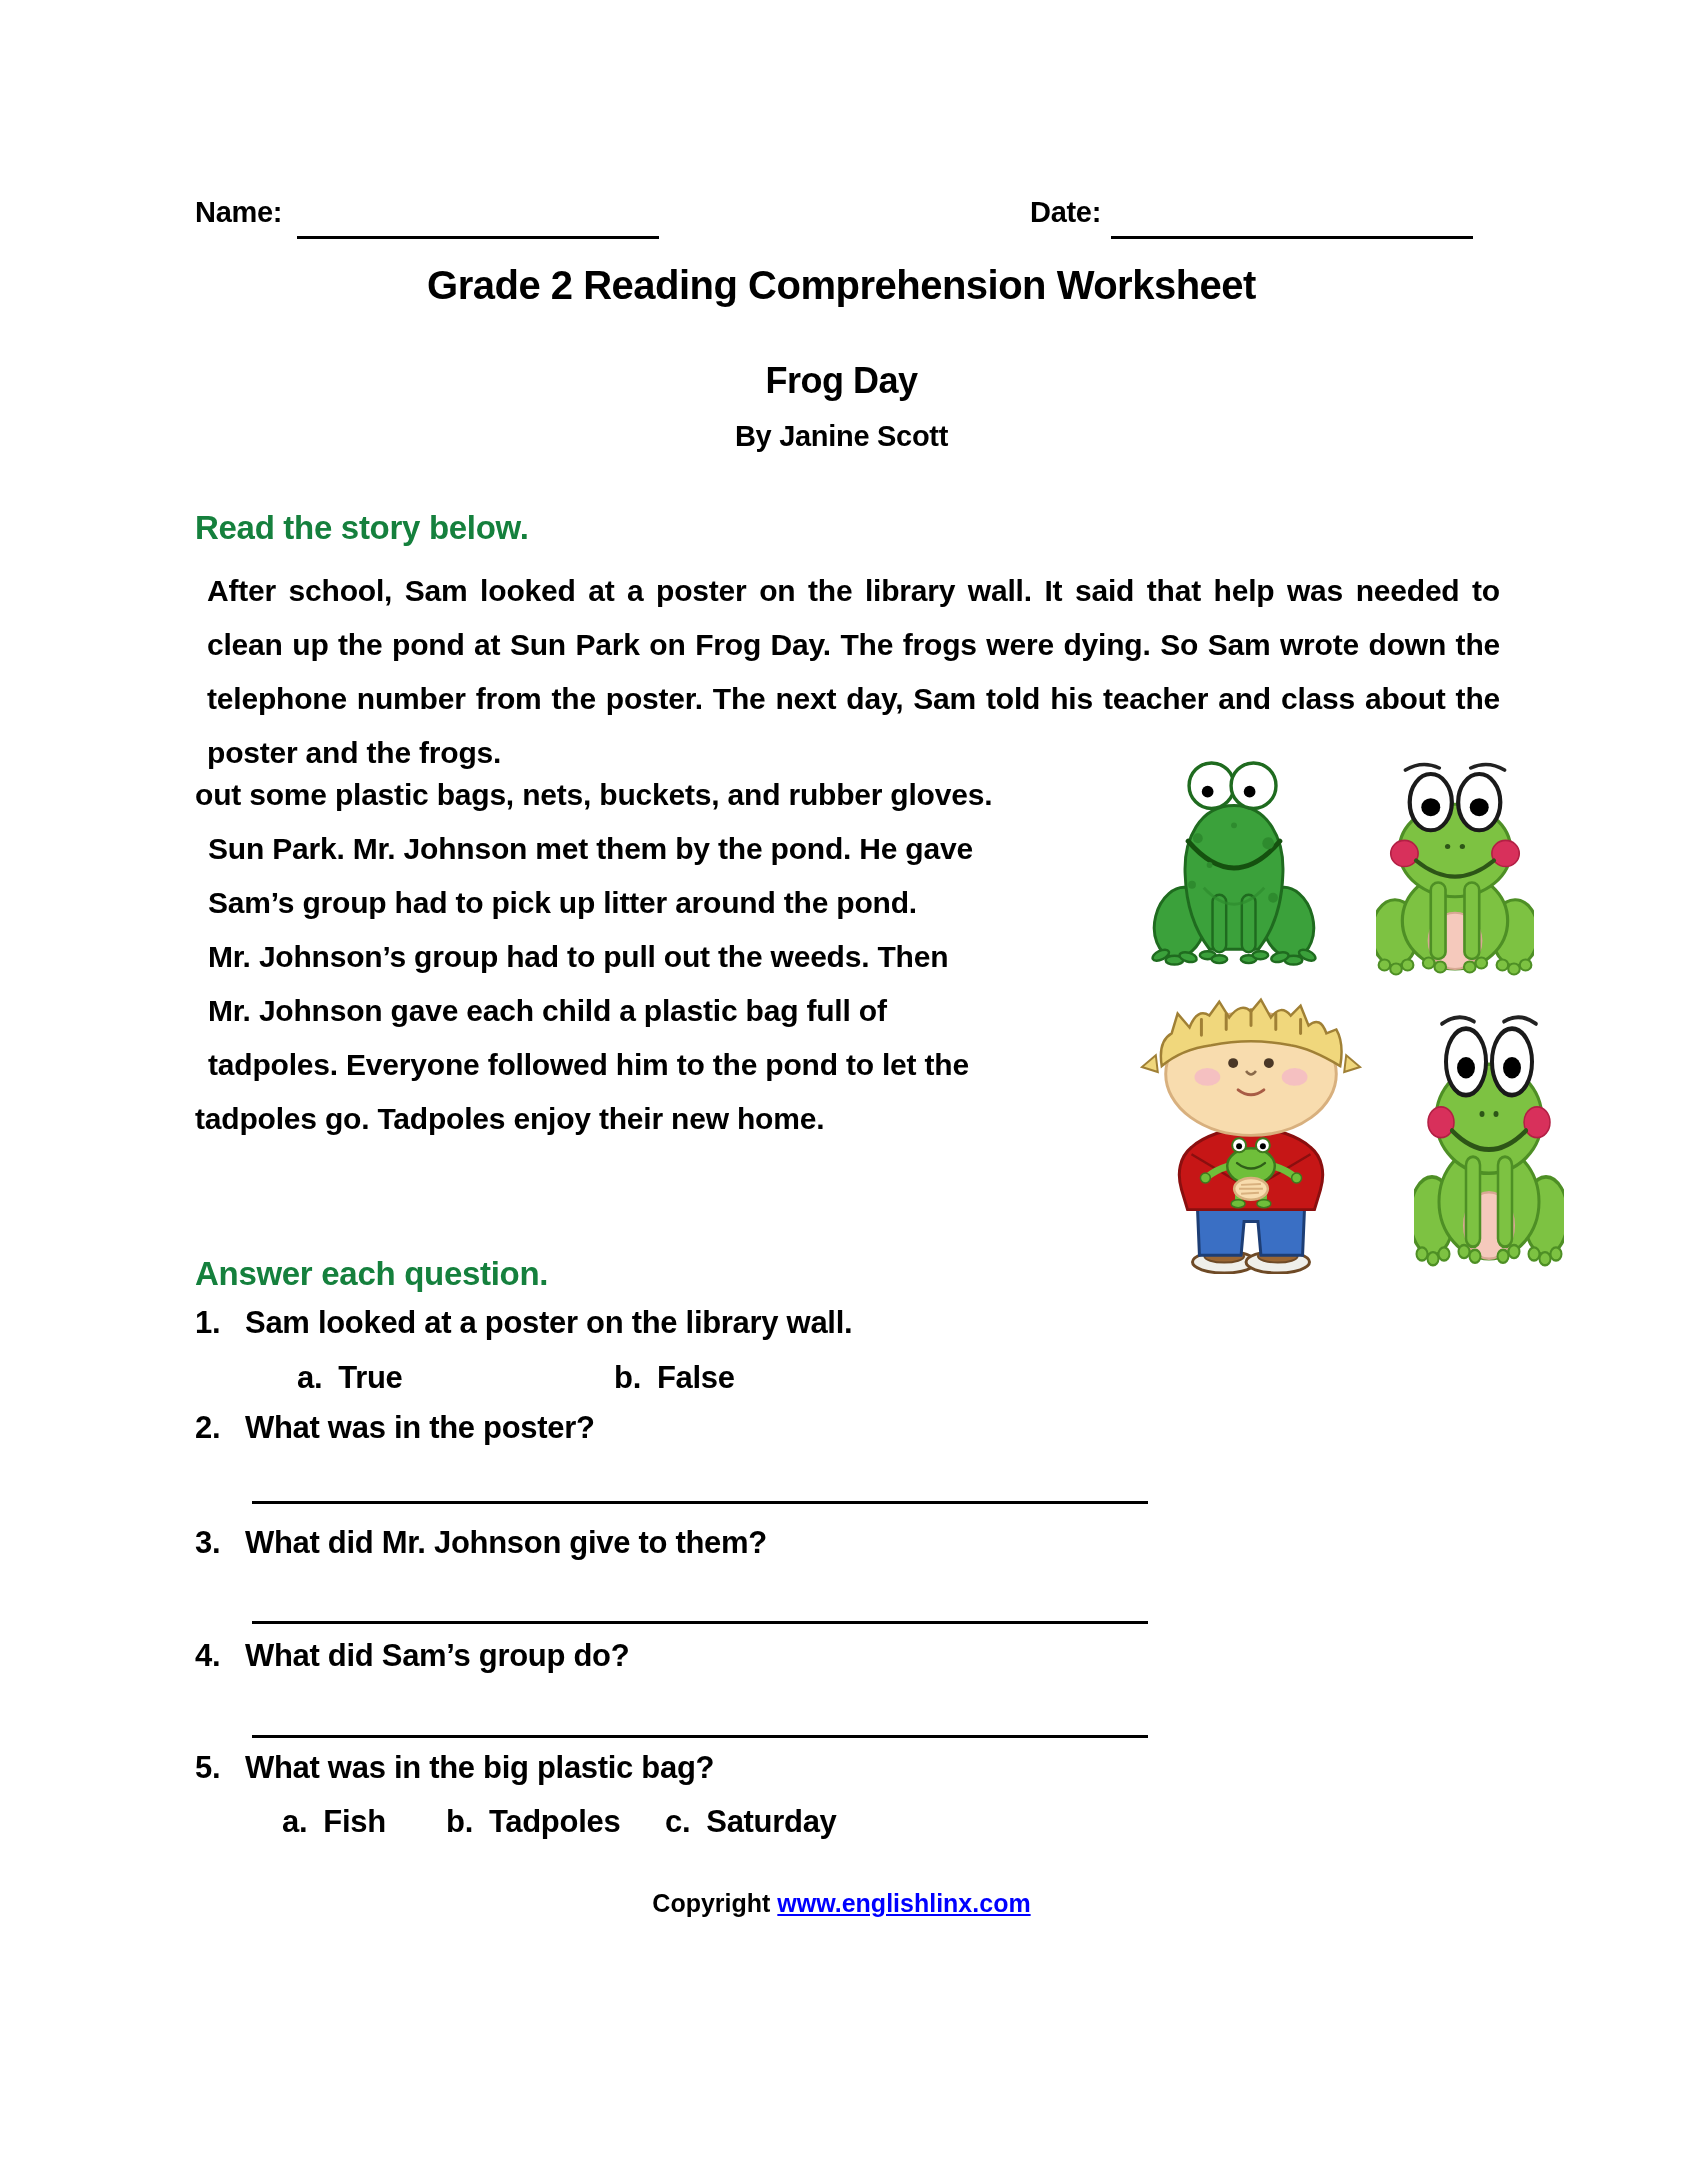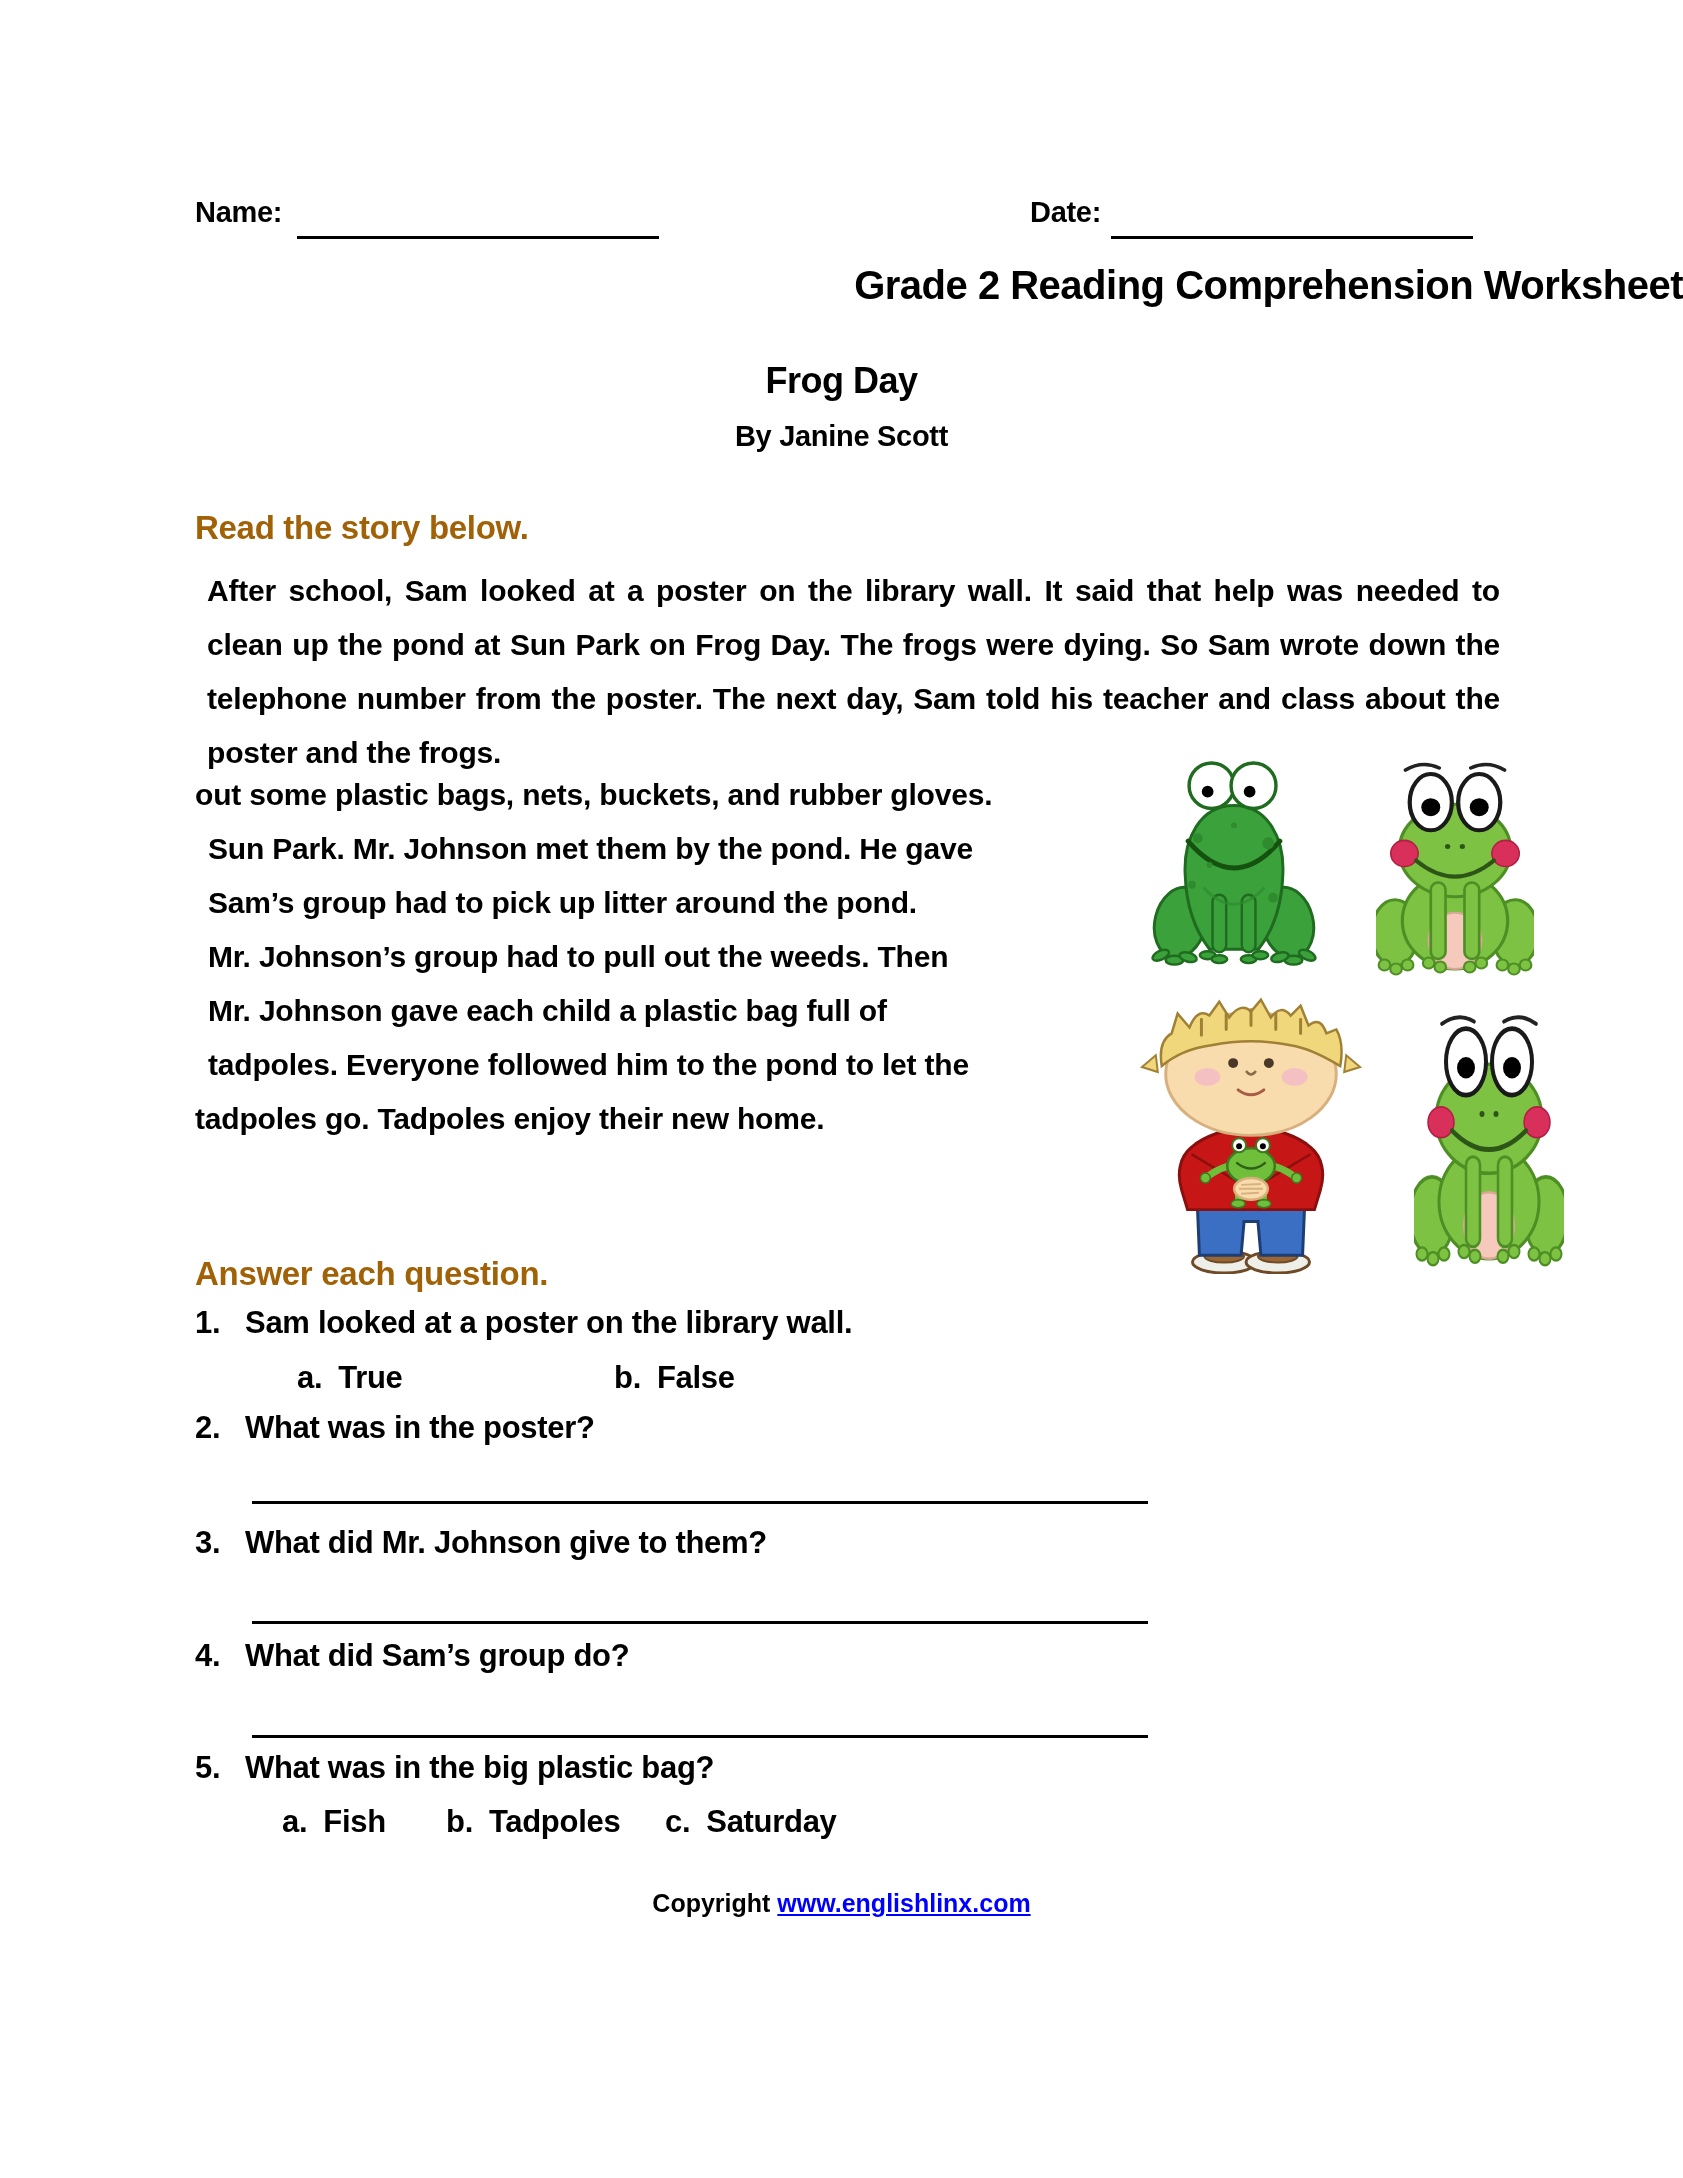--- a/index.html
+++ b/index.html
@@ -1,24 +1,24 @@
 <!DOCTYPE html>
 <html><head>
 <meta charset="utf-8">
 <style>
   html,body{margin:0;padding:0;background:#ffffff;}
   body{width:1683px;height:2178px;font-family:"Liberation Sans","DejaVu Sans",sans-serif;color:#000;}
   .page{position:relative;width:1683px;height:1924px;background:#fff;overflow:hidden;}
   .abs{position:absolute;}
   .hdr-label{font-size:29px;font-weight:700;letter-spacing:-0.3px;}
   .write-line{border-bottom:3px solid #000;height:36px;}
-  .title{left:0;width:1683px;text-align:right;font-size:40px;font-weight:700;letter-spacing:-0.5px;}
+  .title{left:0;width:1683px;text-align:center;font-size:40px;font-weight:700;letter-spacing:-0.5px;}
   .subtitle{left:0;width:1683px;text-align:center;font-size:36px;font-weight:700;letter-spacing:-0.5px;}
   .byline{left:0;width:1683px;text-align:center;font-size:29px;font-weight:700;letter-spacing:-0.3px;}
-  .section-heading{color:#a16207;font-size:33px;font-weight:700;letter-spacing:-0.3px;}
+  .section-heading{color:#15803d;font-size:33px;font-weight:700;letter-spacing:-0.3px;}
   .story-para{left:195px;top:552px;width:1293px;font-size:30px;font-weight:700;line-height:54px;text-align:justify;letter-spacing:-0.2px;margin:12px;}
   .story-col{left:195px;top:768px;width:896px;font-size:30px;font-weight:700;letter-spacing:-0.2px;}
   .story-col .line{line-height:54px;white-space:nowrap;}
   .story-col .line.indent{padding-left:13px;}
   .q-row{left:195px;width:1307px;font-size:31px;font-weight:700;letter-spacing:-0.3px;white-space:nowrap;}
   .q-num{display:inline-block;width:50px;}
   .opt{font-size:31px;font-weight:700;letter-spacing:-0.3px;white-space:nowrap;}
   .opt-label{margin-right:16px;}
   .answer-blank{left:252px;width:896px;height:40px;border-bottom:3px solid #000;}
   .footer{left:0;top:1889px;width:1683px;text-align:center;font-size:25px;font-weight:700;}

